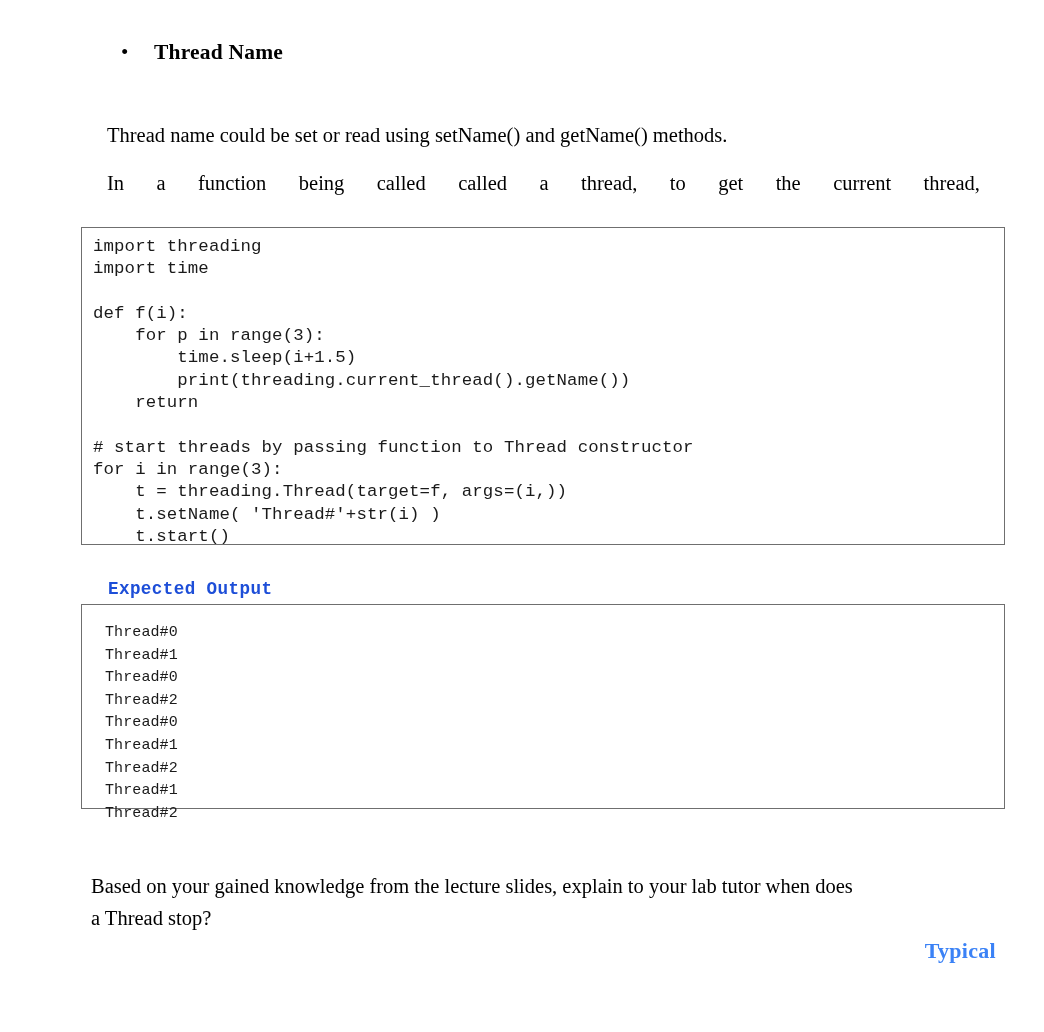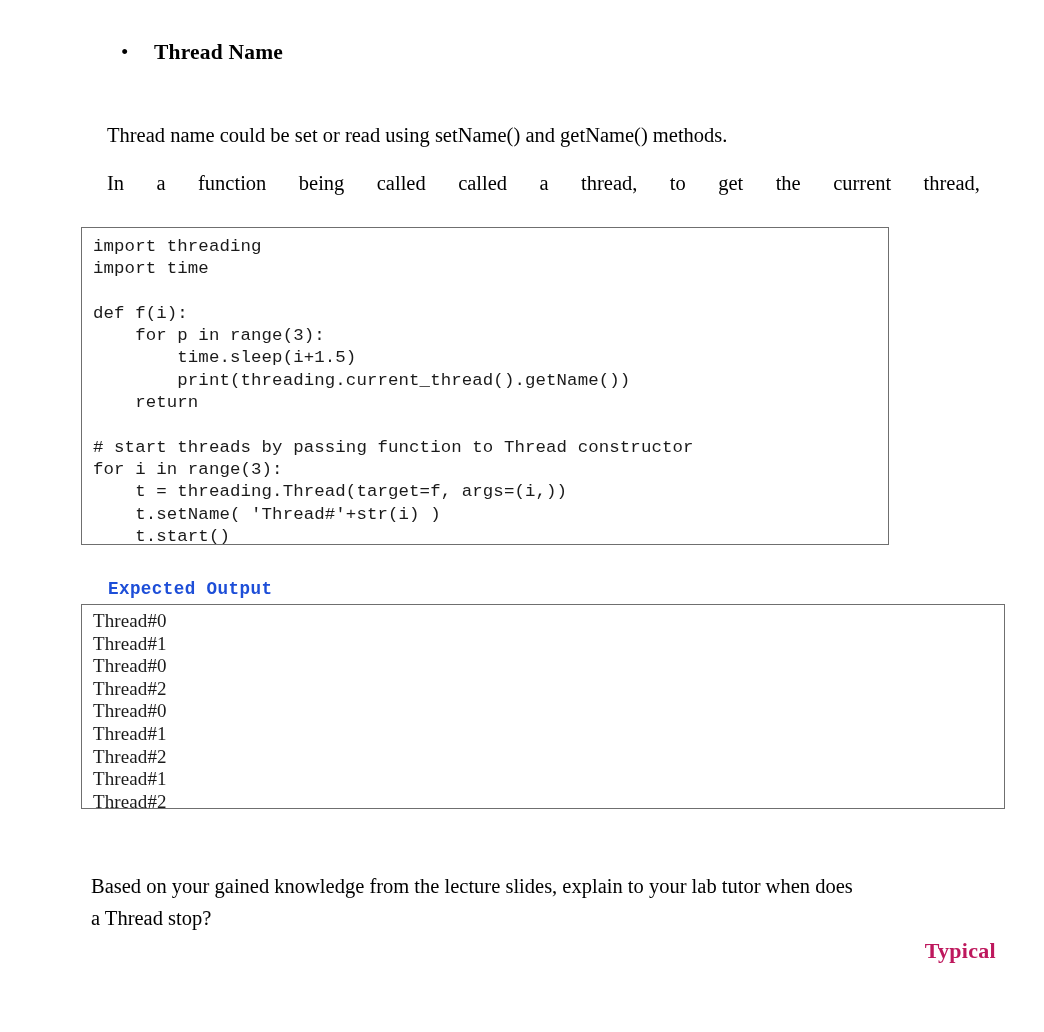--- a/index.html
+++ b/index.html
@@ -84,21 +84,21 @@
   }
   .intro .l3 { white-space: nowrap; }
   .intro .l4 { white-space: nowrap; }
   .intro b { font-weight: bold; }
 
   
   .code-box {
     position: absolute;
     left: 81px;
     top: 227px;
-    width: 808px;
+    width: 924px;
     height: 318px;
     box-sizing: border-box;
     border: 1.4px solid #6f6f6f;
     background: #ffffff;
   }
   .code-box pre {
     margin: 0;
     padding: 8px 0 0 11px;
     font-family: "Liberation Mono", monospace;
     font-size: 17.4px;
@@ -126,24 +126,24 @@
     position: absolute;
     left: 81px;
     top: 604px;
     width: 924px;
     height: 205px;
     box-sizing: border-box;
     border: 1.4px solid #6f6f6f;
     background: #ffffff;
   }
   .output-box pre {
-    margin: 0;
+    margin: 12px;
     padding: 5px 0 0 11px;
-    font-family: Liberation Serif, serif;
-    font-size: 19px;
+    font-family: Liberation Mono, monospace;
+    font-size: 15px;
     line-height: 22.6px;
     color: #1a1a1a;
     white-space: pre;
     letter-spacing: 0.1px;
   }
 
   
   .closing {
     position: absolute;
     left: 91px;
@@ -226,15 +226,15 @@
 Thread#2
 Thread#1
 Thread#2</pre>
   </div>
 
   <div class="closing">
     <p>Based on your gained knowledge from the lecture slides, explain to your lab tutor when does</p>
     <p>a Thread stop?</p>
   </div>
 
-  <div class="footer-word" style="color: #be185d; text-align: center;">Typical</div>
+  <div class="footer-word" style="color: #3b82f6; text-align: center;">Typical</div>
 
 </div>
 
 </body></html>

